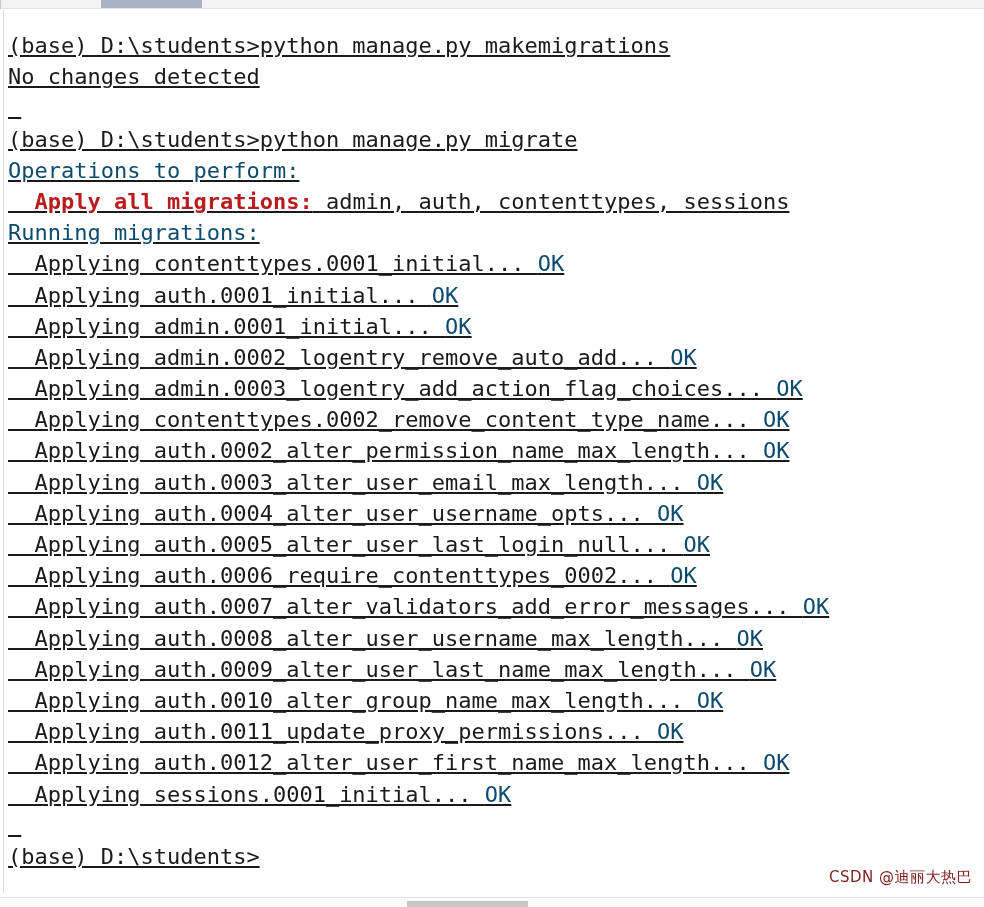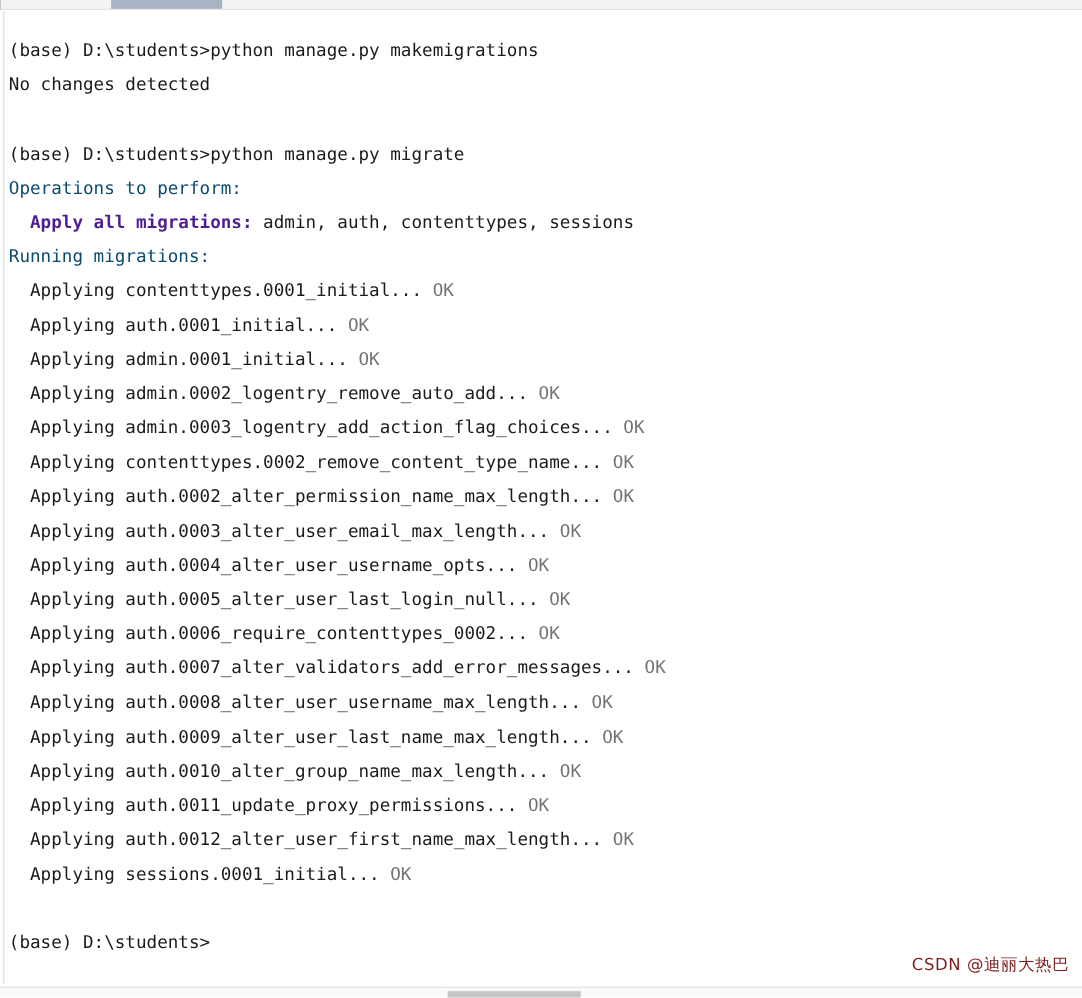--- a/index.html
+++ b/index.html
@@ -74,34 +74,35 @@
     height: 9px;
     background: #c8c8c8;
   }
 
   
   .console {
     position: absolute;
     top: 30px;
     left: 8px;
     width: 970px;
-    font-size: 16px;
+    font-size: 22px;
     line-height: 31.2px;
     color: #1a1a1a;
     white-space: pre;
     letter-spacing: 0px;
+    text-decoration: underline;
   }
   .line {
     height: 31.2px;
     white-space: pre;
   }
   .c-default { color: #1a1a1a; }
   .c-cyan    { color: #0c4a6e; }
-  .c-green   { color: #737373; }
-  .c-bold    { font-weight: bold; color: #4c1d95; }
+  .c-green   { color: #0c4a6e; }
+  .c-bold    { font-weight: bold; color: #b91c1c; }
 
   
   .watermark {
     position: absolute;
     right: 12px;
     bottom: 20px;
     font-family: "DejaVu Sans", "Liberation Sans", sans-serif;
     font-size: 15px;
     color: #7f1d1d;
     white-space: nowrap;

